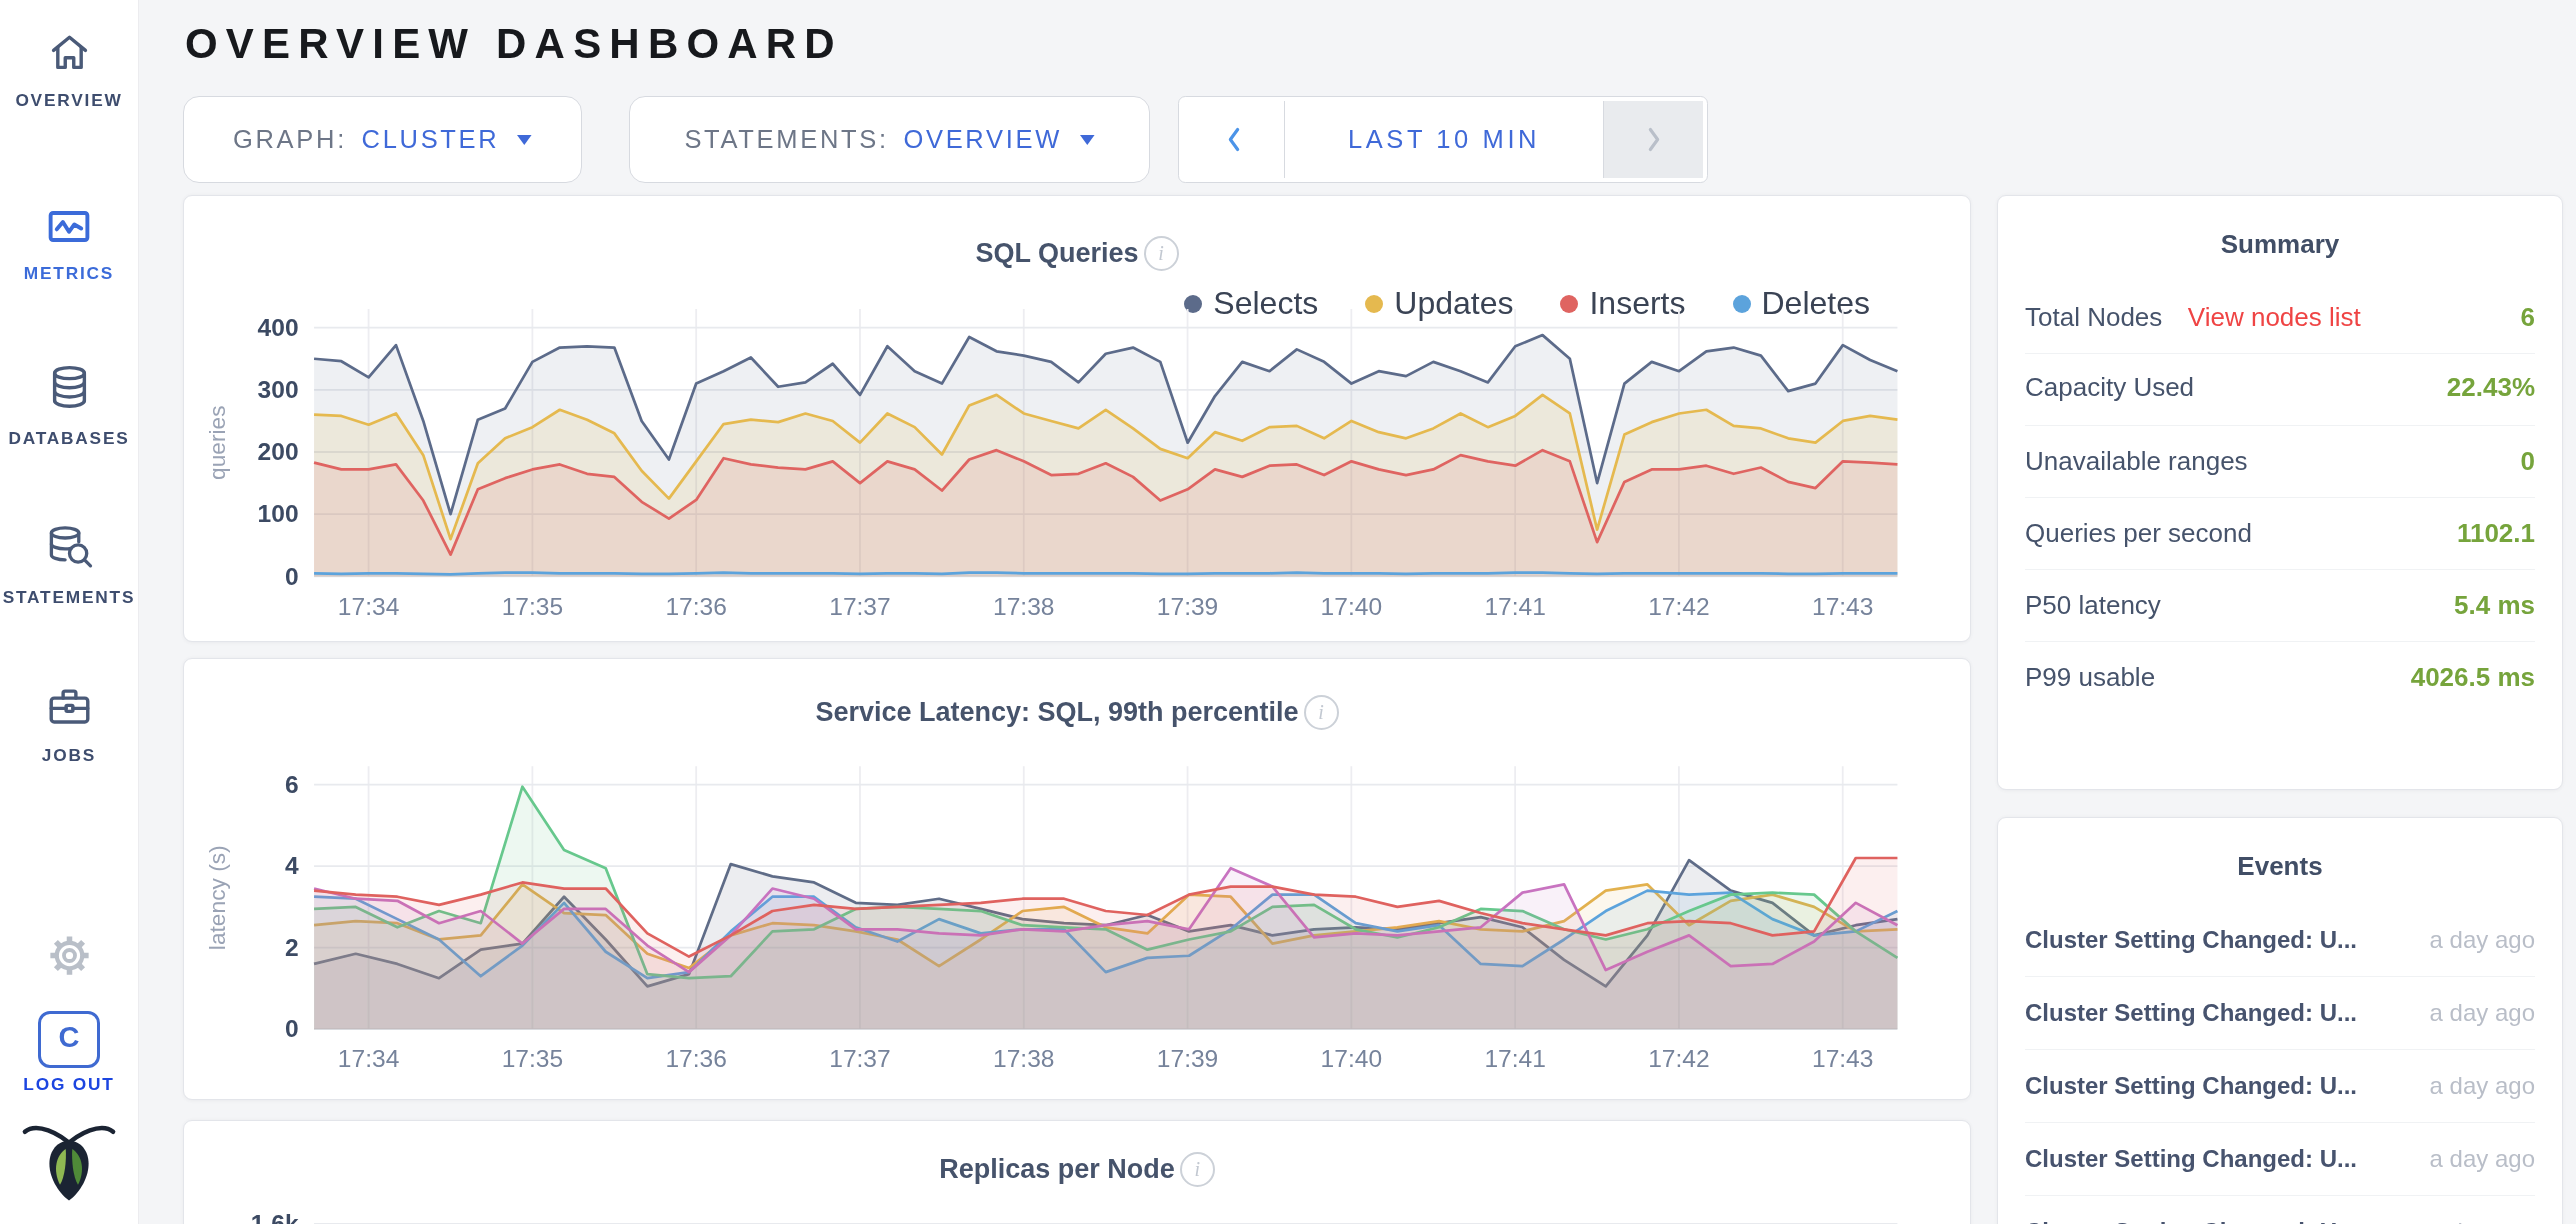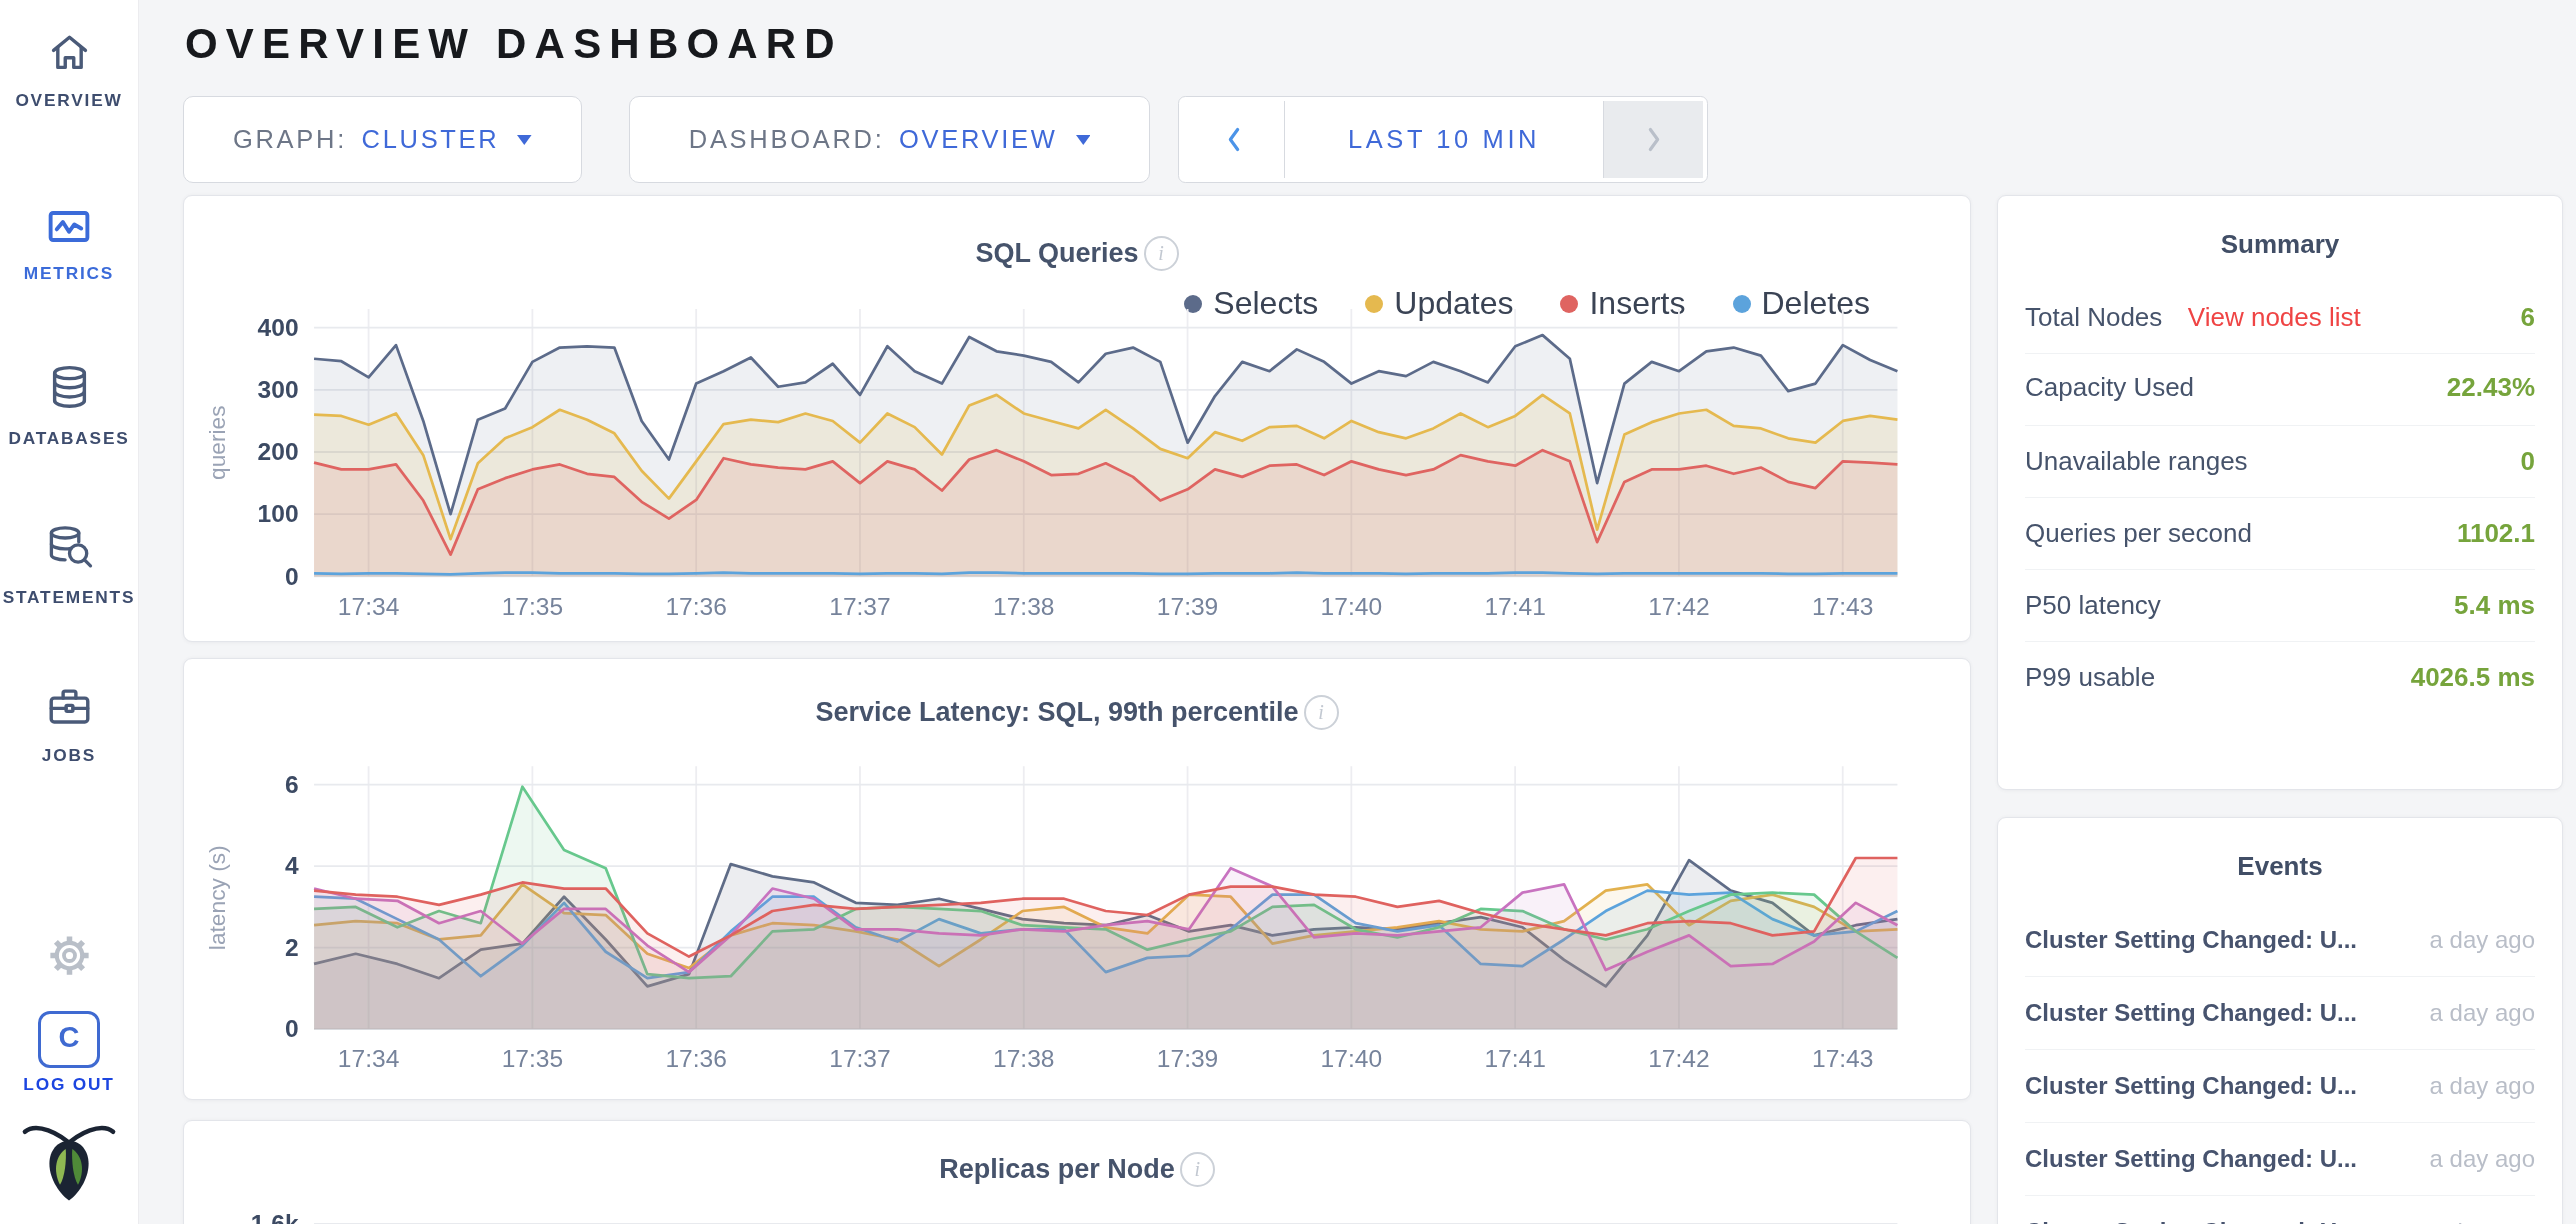--- a/index.html
+++ b/index.html
@@ -14,21 +14,21 @@
   .nav-label{margin-top:9px;font-size:17.3px;font-weight:700;letter-spacing:1.8px;color:#3e4d6e;}
   .nav-label.blue{color:#3b6bd9;}
   .nav-label.logout{color:#1c45e0;margin-top:5.5px;}
   .logout-box{width:56px;height:51px;margin:0 auto;border:3.6px solid #3f6ad1;border-radius:12px;
     color:#3f6ad1;font-size:29px;font-weight:700;line-height:47px;text-align:center;}
 
   
   .page-title{position:absolute;left:185px;top:20px;margin:0;font-size:42px;font-weight:800;
     letter-spacing:8.2px;color:#17191d;}
   .ctrl{position:absolute;top:96px;height:87px;background:#fff;border:1.8px solid #d7dae0;
-    border-radius:10px;display:flex;align-items:center;justify-content:center;
+    border-radius:16px;display:flex;align-items:center;justify-content:center;
     font-size:25.5px;letter-spacing:2.7px;cursor:pointer;box-sizing:border-box;}
   .ctrl-label{color:#6d7687;margin-right:14.6px;}
   .ctrl-value{color:#3f69d8;}
   .caret{margin-left:18px;}
   .time-sel{position:absolute;top:96px;left:1178px;width:530px;height:87px;display:flex;
     border:1.8px solid #d7dae0;border-radius:7.3px;background:#fff;overflow:hidden;box-sizing:border-box;}
   .tseg{display:flex;align-items:center;justify-content:center;border:none;background:#fff;
     cursor:pointer;padding:0;margin:4px;}
   .tseg.prev{width:102px;border-right:1.8px solid #d7dae0;}
   .tseg.range{flex:1;font-family:"Liberation Sans",sans-serif;font-size:25.5px;letter-spacing:3.6px;color:#3f69d8;}
@@ -165,21 +165,21 @@
 
   <div class="ctrl" style="left:183px;width:399px">
     <span class="ctrl-label">GRAPH:</span>
     <span class="ctrl-value">CLUSTER</span>
     <svg class="caret" width="14.6" height="10" viewBox="0 0 16 11">
         <path d="M0 0 H16 L8 11 Z" fill="#3f69d8"></path>
       </svg>
   </div>
 
   <div class="ctrl" style="left:629px;width:521px">
-    <span class="ctrl-label">DASHBOARD:</span>
+    <span class="ctrl-label">STATEMENTS:</span>
     <span class="ctrl-value">OVERVIEW</span>
     <svg class="caret" width="14.6" height="10" viewBox="0 0 16 11">
         <path d="M0 0 H16 L8 11 Z" fill="#3f69d8"></path>
       </svg>
   </div>
 
   <div class="time-sel">
     <button class="tseg prev">
       <svg width="20" height="33" viewBox="0 0 22 36">
         <polyline points="15,7 7,18 15,29" fill="none" stroke="#4c94e8" stroke-width="3.5" stroke-linecap="round" stroke-linejoin="round"></polyline>

